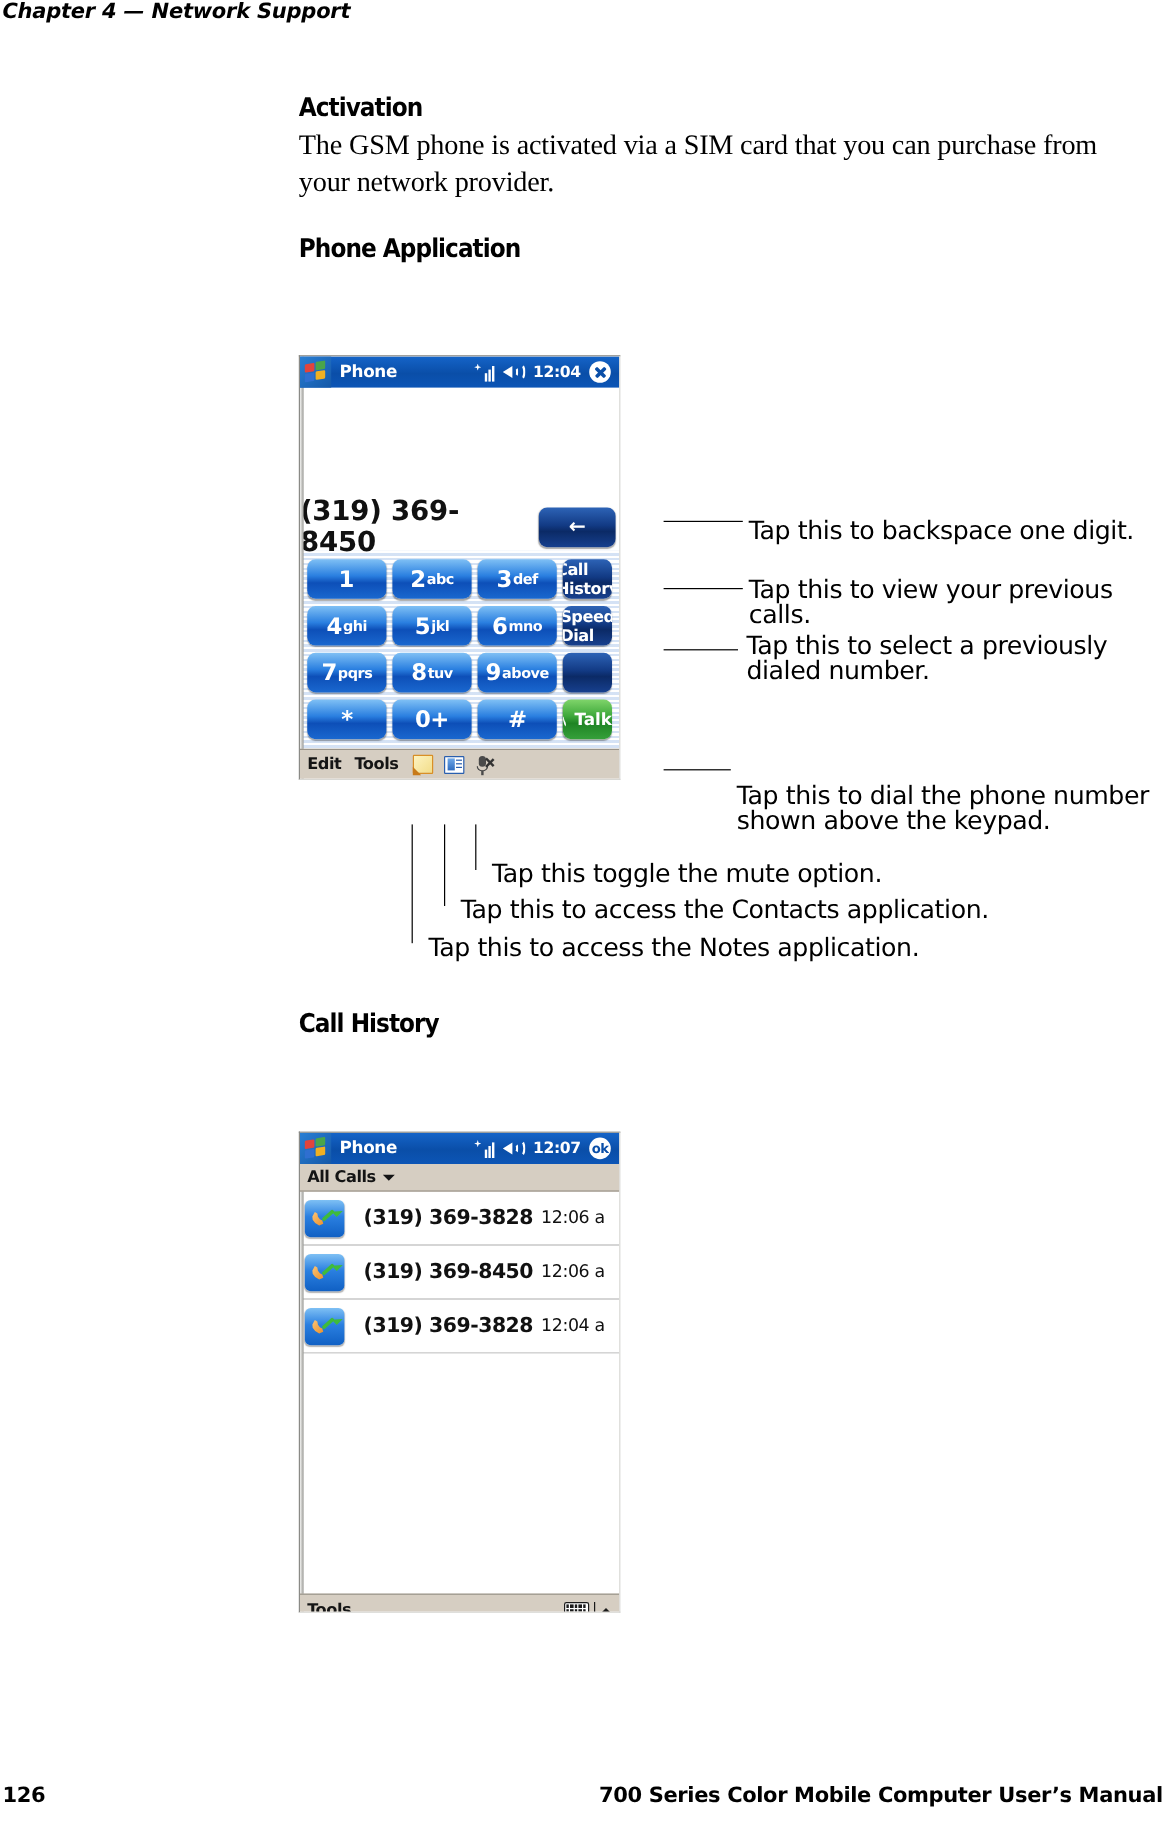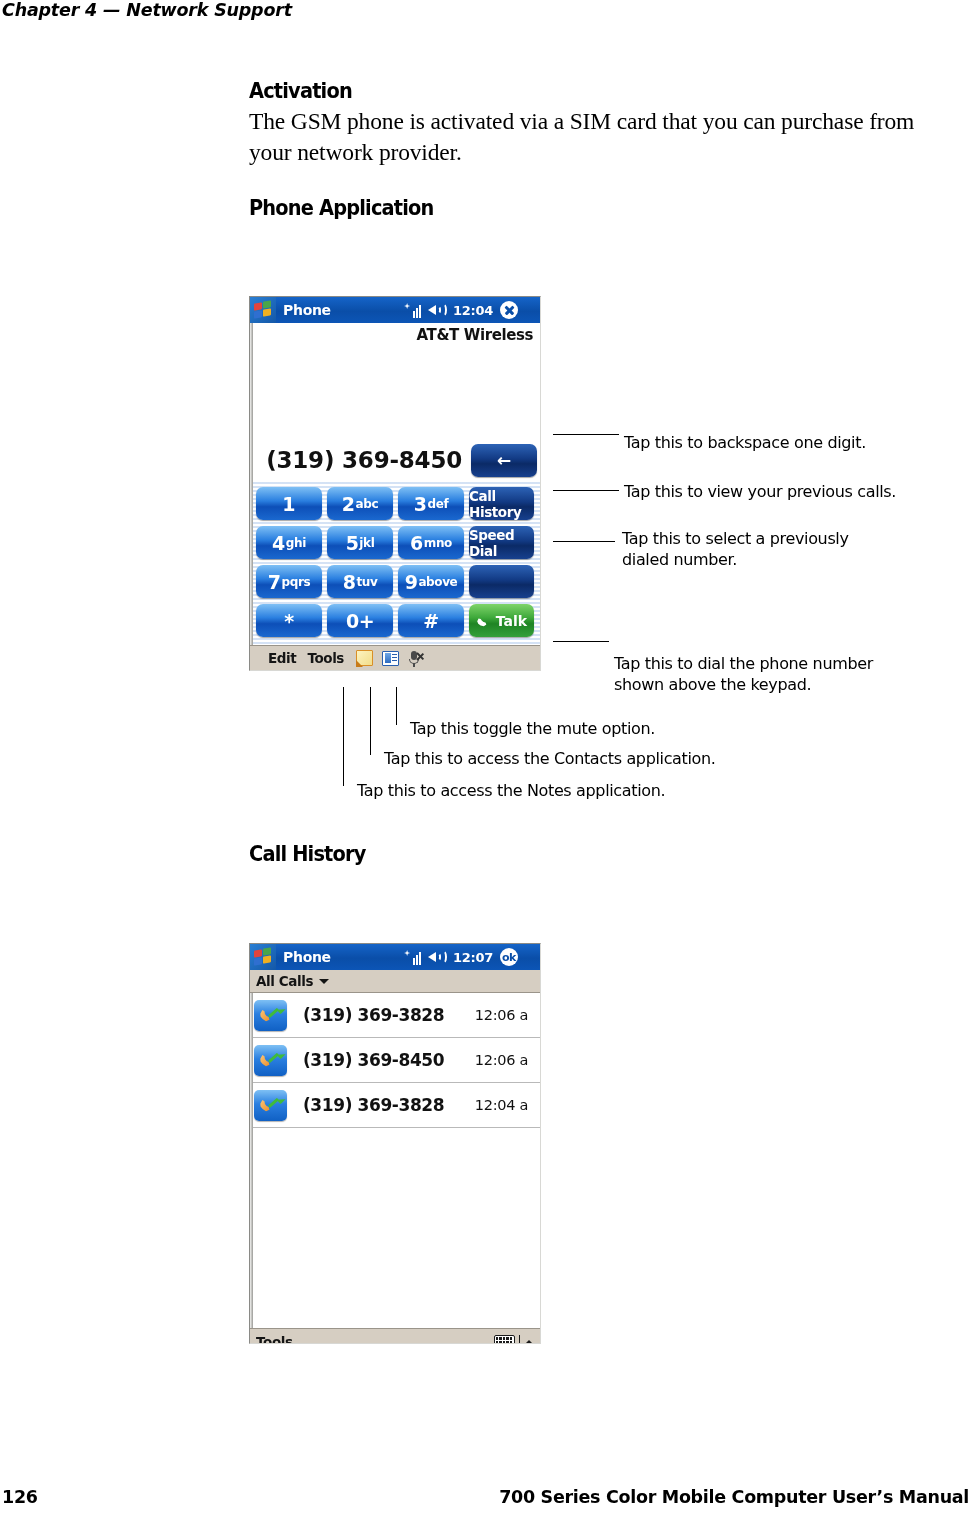--- a/index.html
+++ b/index.html
@@ -49,21 +49,21 @@
     line-height: 31px;
     margin: 0;
     letter-spacing: -0.15px;
   }
   p.body b { font-weight: bold; }
   .gap-lg { height: 27px; }
 
   
   .pda {
     position: absolute;
-    width: 292px;
+    width: 268px;
     border: 1px solid #8a8a86;
     border-right-color: #d8d8d4;
     border-bottom-color: #d8d8d4;
     background: #ffffff;
     font-family: "DejaVu Sans", sans-serif;
     overflow: hidden;
   }
   .pda::after {
     content: "";
     position: absolute;
@@ -102,21 +102,21 @@
     font-size: 14px;
     font-weight: bold;
     margin-left: 7px;
     letter-spacing: -0.3px;
   }
   .tb-right {
     margin-left: auto;
     display: flex;
     align-items: center;
     gap: 7px;
-    padding-right: 22px;
+    padding-right: 7px;
   }
   .ico-signal { position: relative; width: 17px; height: 16px; }
   .ico-signal i {
     position: absolute; bottom: 0; width: 2px; background: #ffffff; display: block;
   }
   .ico-signal i:nth-child(1) { left: 6px;  height: 4px; }
   .ico-signal i:nth-child(2) { left: 9px;  height: 7px; }
   .ico-signal i:nth-child(3) { left: 12px; height: 10px; }
   .ico-signal i:nth-child(4) { left: 15px; height: 13px; background:#ffffff; }
   .ico-signal b {
@@ -226,21 +226,21 @@
     display: inline-block; width: 13px; height: 13px;
     background: #ffffff;
     clip-path: polygon(8% 52%, 22% 30%, 38% 36%, 44% 50%, 56% 62%, 70% 68%, 76% 84%, 54% 96%, 30% 86%, 14% 70%);
     transform: rotate(-8deg);
   }
   .cmdbar {
     height: 25px;
     background: #d6cec2;
     border-top: 1px solid #9a948a;
     display: flex; align-items: center;
-    padding-left: 18px;
+    padding-left: 6px;
     gap: 11px;
     position: relative;
     z-index: 2;
   }
   .cmdbar .cmd {
     font-size: 13.5px; font-weight: bold; color: #151515; letter-spacing: -0.4px;
   }
   .cmdicons { display: flex; align-items: center; gap: 9px; margin-left: 1px; }
   .ico-note {
     width: 17px; height: 16px; position: relative;
@@ -364,21 +364,21 @@
     width: 0; height: 0;
     border-left: 5px solid transparent;
     border-right: 5px solid transparent;
     border-bottom: 5px solid #1a1a1a;
   }
 
   
   .callout {
     position: absolute;
     font-family: "DejaVu Sans", sans-serif;
-    font-size: 16px;
+    font-size: 21px;
     line-height: 21px;
     letter-spacing: -0.35px;
     color: #000;
     white-space: pre-line;
   }
   .leader-h {
     position: absolute;
     height: 1.4px;
     background: #000;
   }
@@ -442,21 +442,20 @@
           <span class="w2"></span>
         </div>
       <div class="tb-clock">12:04</div>
       <div class="tb-btn close">
           <i></i>
           <i></i>
         </div>
     </div>
   </div>
 
-  <div class="carrier">AT&amp;T Wireless</div>
 
   <div class="dial-upper"></div>
 
   <div class="numrow">
     <div class="dialed-number">(319) 369-8450</div>
     <div class="key back">←</div>
   </div>
 
   <div class="keypad">
 

